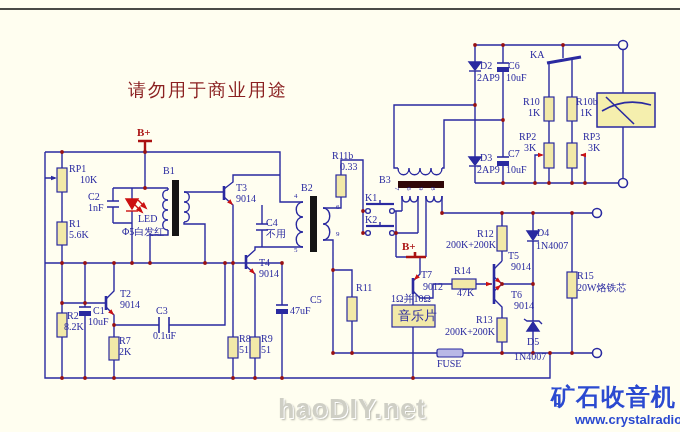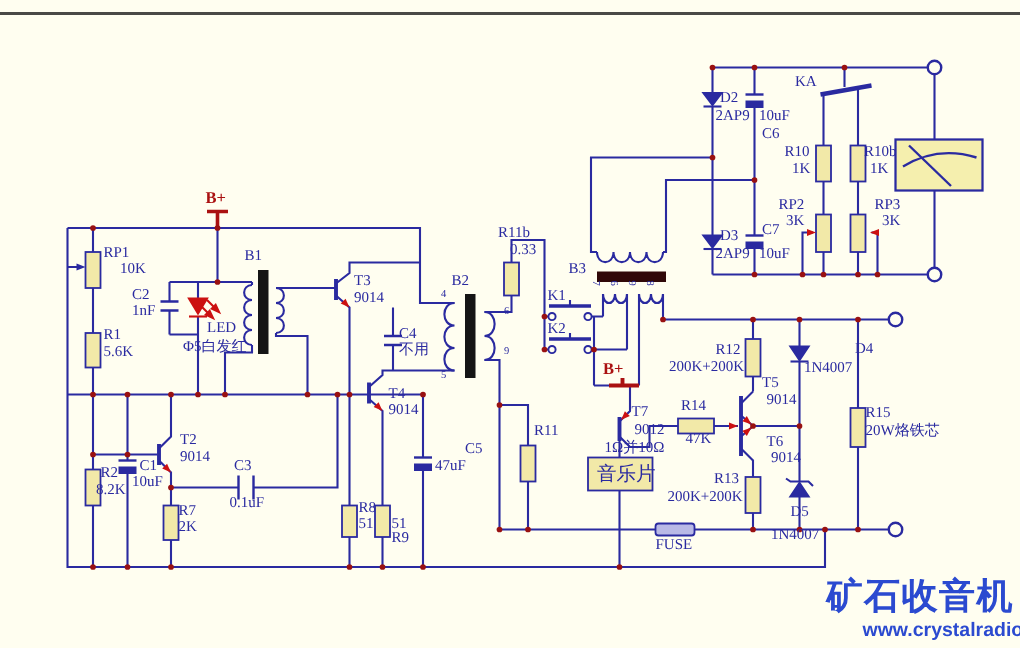--- a/index.html
+++ b/index.html
@@ -20,20 +20,21 @@
   #brandurl{position:absolute;left:575px;top:412px;font-size:13px;font-weight:bold;color:#2b4ad0;
             font-family:"Liberation Sans","DejaVu Sans",sans-serif;}
   svg{position:absolute;left:0;top:0;}
 </style>
 </head>
 <body>
 
 <div id="stage">
   <div id="topline"></div>
 
+  <div id="hdr2" class="hdr">请勿用于商业用途</div>
 
   <svg width="680" height="432" viewBox="0 0 680 432">
 
     <path fill="none" stroke="#2a2aa0" stroke-width="1.4" d="
       M45,152 H280 V202 H303  M45,152 V378 H550 V353  M45,263 H283
       M62,152 V168 M62,192 V222 M62,245 V313 M62,337 V378 M45,178 H55
       M145,152 V188 M113,188 H168 M113,188 V201 M113,207 V223
       M132,188 V199 M132,211 V223 M113,223 H132 M132,223 V263
       M168,188 V190 M168,230 V235 H150 V263
       M184,192 H224 M184,222 V224 H205 V263
@@ -282,21 +283,21 @@
       <span class="lbl" style="left: 340px; top: 162px; font-size: 10px;">0.33</span>
       <span class="lbl" style="left: 379px; top: 175px; font-size: 10px;">B3</span>
       <span class="lbl" style="left: 400px; top: 187px; font-size: 7px; transform: rotate(90deg);">7</span>
       <span class="lbl" style="left: 412px; top: 187px; font-size: 7px; transform: rotate(90deg);">6</span>
       <span class="lbl" style="left: 424px; top: 187px; font-size: 7px; transform: rotate(90deg);">9</span>
       <span class="lbl" style="left: 436px; top: 187px; font-size: 7px; transform: rotate(90deg);">8</span>
       <span class="lbl" style="left: 365px; top: 193px; font-size: 10px;">K1</span>
       <span class="lbl" style="left: 365px; top: 215px; font-size: 10px;">K2</span>
       <span class="lbl" style="left: 480px; top: 61px; font-size: 10px;">D2</span>
       <span class="lbl" style="left: 477px; top: 73px; font-size: 10px;">2AP9</span>
-      <span class="lbl" style="left: 508px; top: 61px; font-size: 10px; margin-top: 24px;">C6</span>
+      <span class="lbl" style="left: 508px; top: 61px; font-size: 10px;">C6</span>
       <span class="lbl" style="left: 506px; top: 73px; font-size: 10px;">10uF</span>
       <span class="lbl" style="left: 480px; top: 153px; font-size: 10px;">D3</span>
       <span class="lbl" style="left: 477px; top: 165px; font-size: 10px;">2AP9</span>
       <span class="lbl" style="left: 508px; top: 149px; font-size: 10px;">C7</span>
       <span class="lbl" style="left: 506px; top: 165px; font-size: 10px;">10uF</span>
       <span class="lbl" style="left: 530px; top: 50px; font-size: 10px;">KA</span>
       <span class="lbl" style="left: 523px; top: 97px; font-size: 10px;">R10</span>
       <span class="lbl" style="left: 528px; top: 108px; font-size: 10px;">1K</span>
       <span class="lbl" style="left: 576px; top: 97px; font-size: 10px;">R10b</span>
       <span class="lbl" style="left: 580px; top: 108px; font-size: 10px;">1K</span>
@@ -305,38 +306,39 @@
       <span class="lbl" style="left: 583px; top: 132px; font-size: 10px;">RP3</span>
       <span class="lbl" style="left: 588px; top: 143px; font-size: 10px;">3K</span>
       <span class="lbl" style="left: 477px; top: 229px; font-size: 10px;">R12</span>
       <span class="lbl" style="left: 446px; top: 240px; font-size: 10px;">200K+200K</span>
       <span class="lbl" style="left: 508px; top: 251px; font-size: 10px;">T5</span>
       <span class="lbl" style="left: 511px; top: 262px; font-size: 10px;">9014</span>
       <span class="lbl" style="left: 511px; top: 290px; font-size: 10px;">T6</span>
       <span class="lbl" style="left: 514px; top: 301px; font-size: 10px;">9014</span>
       <span class="lbl" style="left: 454px; top: 266px; font-size: 10px;">R14</span>
       <span class="lbl" style="left: 457px; top: 288px; font-size: 10px;">47K</span>
-      <span class="lbl" style="left: 537px; top: 228px; font-size: 10px; margin-left: 33px;">D4</span>
+      <span class="lbl" style="left: 537px; top: 228px; font-size: 10px;">D4</span>
       <span class="lbl" style="left: 536px; top: 241px; font-size: 10px;">1N4007</span>
       <span class="lbl" style="left: 577px; top: 271px; font-size: 10px;">R15</span>
       <span class="lbl" style="left: 577px; top: 283px; font-size: 10px;">20W烙铁芯</span>
       <span class="lbl" style="left: 476px; top: 315px; font-size: 10px;">R13</span>
       <span class="lbl" style="left: 445px; top: 327px; font-size: 10px;">200K+200K</span>
       <span class="lbl" style="left: 527px; top: 337px; font-size: 10px;">D5</span>
       <span class="lbl" style="left: 514px; top: 352px; font-size: 10px;">1N4007</span>
       <span class="lbl" style="left: 421px; top: 270px; font-size: 10px;">T7</span>
       <span class="lbl" style="left: 423px; top: 282px; font-size: 10px;">9012</span>
       <span class="lbl" style="left: 402px; top: 241px; font-size: 11px; color: rgb(170, 17, 17); font-weight: bold;">B+</span>
       <span class="lbl" style="left: 398px; top: 309px; font-size: 13px;">音乐片</span>
       <span class="lbl" style="left: 356px; top: 283px; font-size: 10px;">R11</span>
-      <span class="lbl" style="left: 368px; top: 294px; font-size: 10px; padding-left: 35px;">1Ω并10Ω</span>
+      <span class="lbl" style="left: 356px; top: 294px; font-size: 10px; padding-left: 35px;">1Ω并10Ω</span>
       <span class="lbl" style="left: 290px; top: 295px; font-size: 10px; margin-left: 20px;">C5</span>
       <span class="lbl" style="left: 290px; top: 306px; font-size: 10px;">47uF</span>
       <span class="lbl" style="left: 239px; top: 334px; font-size: 10px;">R8</span>
       <span class="lbl" style="left: 239px; top: 345px; font-size: 10px;">51</span>
-      <span class="lbl" style="left: 261px; top: 334px; font-size: 10px; margin-top: 20px;">R9</span>
+      <span class="lbl" style="left: 261px; top: 334px; font-size: 10px;">R9</span>
       <span class="lbl" style="left: 261px; top: 345px; font-size: 10px;">51</span>
       <span class="lbl" style="left: 437px; top: 359px; font-size: 10px;">FUSE</span>
     </div>
 
+  <div id="watermark">haoDIY.net</div>
   <div id="brand">矿石收音机</div>
   <div id="brandurl">www.crystalradio.cn</div>
 </div>
 
 </body></html>

